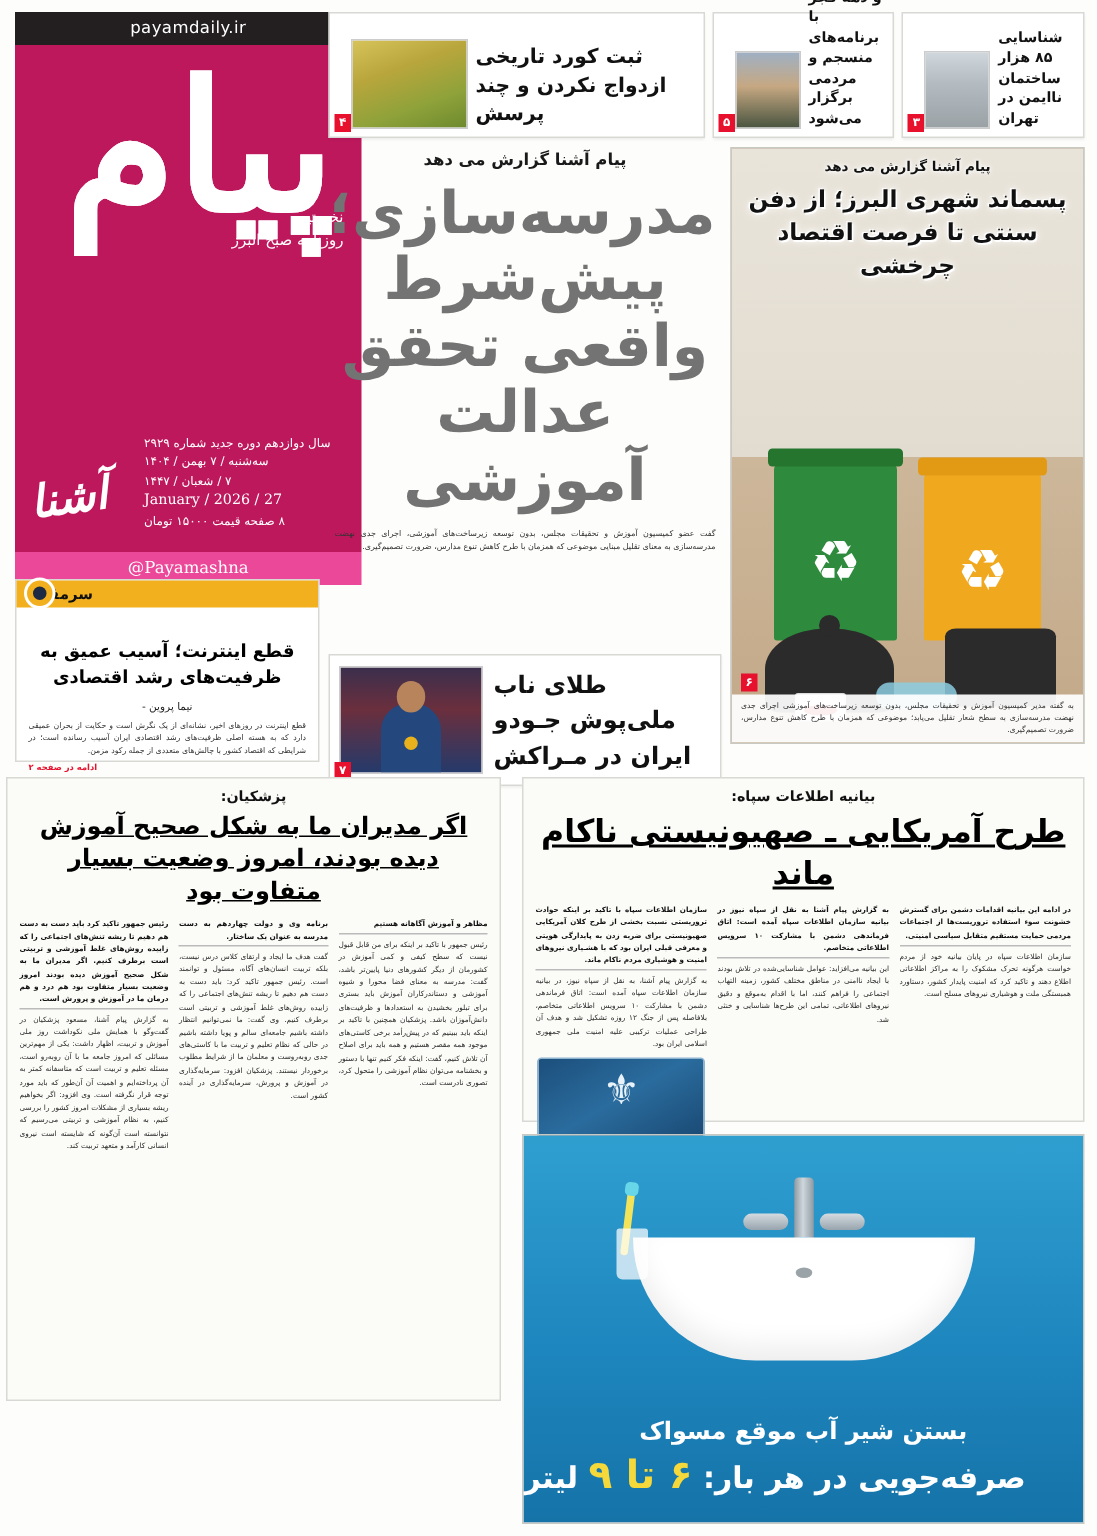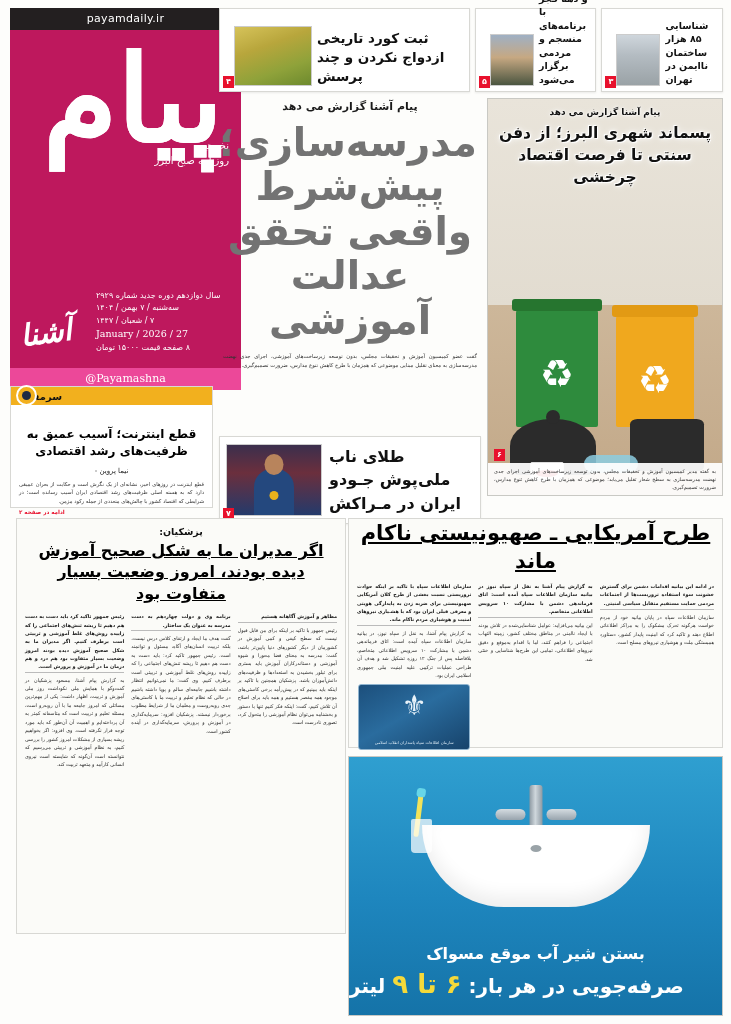--- a/index.html
+++ b/index.html
@@ -255,21 +255,21 @@
   .judo-medal {
     position: absolute; left: 50%; bottom: 15px; transform: translateX(-50%);
     width: 9px; height: 9px; background: #e9b21c; border-radius: 50%;
   }
 
   
   .sec {
     position: absolute; top: 518px;
     border: 1px solid #d8d8d4; background: #fbfbf8;
   }
-  .sec-left  { left: 16px;  width: 330px; height: 416px; }
+  .sec-left  { left: 4px;  width: 330px; height: 416px; }
   .sec-right { left: 348px; width: 375px; height: 230px; }
   .sec-kicker {
     text-align: center; font-size: 9.5px; font-weight: bold;
     color: #111; padding: 7px 0 3px;
   }
   .sec-title {
     text-align: center; font-weight: bold; color: #000;
     line-height: 1.34; padding: 0 8px 6px; text-decoration: underline;
   }
   .sec-left .sec-title  { font-size: 16px; }
@@ -479,20 +479,21 @@
         <div class="coltxt" style="margin-top:3px;">گفت هدف ما ایجاد و ارتقای کلاس درس نیست، بلکه تربیت انسان‌های آگاه، مسئول و توانمند است. رئیس جمهور تاکید کرد: باید دست به دست هم دهیم تا ریشه تنش‌های اجتماعی را که زاییده روش‌های غلط آموزشی و تربیتی است برطرف کنیم. وی گفت: ما نمی‌توانیم انتظار داشته باشیم جامعه‌ای سالم و پویا داشته باشیم در حالی که نظام تعلیم و تربیت ما با کاستی‌های جدی روبه‌روست و معلمان ما از شرایط مطلوب برخوردار نیستند. پزشکیان افزود: سرمایه‌گذاری در آموزش و پرورش، سرمایه‌گذاری در آینده کشور است.</div>
       </div>
       <div>
         <div class="colhead" style="font-size:4.9px;line-height:1.7;text-align:justify;">مظاهر و آموزش آگاهانه هستیم</div>
         <div class="coltxt" style="margin-top:3px;">رئیس جمهور با تاکید بر اینکه برای من قابل قبول نیست که سطح کیفی و کمی آموزش در کشورمان از دیگر کشورهای دنیا پایین‌تر باشد، گفت: مدرسه به معنای فضا محورا و شیوه آموزشی و دستاندرکاران آموزش باید بستری برای تبلور بخشیدن به استعدادها و ظرفیت‌های دانش‌آموزان باشد. پزشکیان همچنین با تاکید بر اینکه باید ببینیم که در پیش‌رأمد برخی کاستی‌های موجود همه مقصر هستیم و همه باید برای اصلاح آن تلاش کنیم، گفت: اینکه فکر کنیم تنها با دستور و بخشنامه می‌توان نظام آموزشی را متحول کرد، تصوری نادرست است.</div>
       </div>
     </div>
   </div>
 
   <div class="sec sec-right">
+    <div class="sec-kicker">بیانیه اطلاعات سپاه:</div>
     <div class="sec-title">طرح آمریکایی ـ صهیونیستی ناکام ماند</div>
     <div class="cols c3">
       <div>
         <div class="colhead" style="font-size:4.8px;line-height:1.7;text-align:justify;">سازمان اطلاعات سپاه با تاکید بر اینکه حوادث تروریستی نسبت بخشی از طرح کلان آمریکایی صهیونیستی برای ضربه زدن به پایدارگی هویتی و معرفی قبلی ایران بود که با هشـیاری نیروهای امنیت و هوشیاری مردم ناکام ماند.</div>
         <div class="coltxt" style="margin-top:3px;">به گزارش پیام آشنا، به نقل از سپاه نیوز، در بیانیه سازمان اطلاعات سپاه آمده است: اتاق فرماندهی دشمن با مشارکت ۱۰ سرویس اطلاعاتی متخاصم، بلافاصله پس از جنگ ۱۲ روزه تشکیل شد و هدف آن طراحی عملیات ترکیبی علیه امنیت ملی جمهوری اسلامی ایران بود.</div>
         <div class="emblem">
           <div class="emblem-glyph">⚜</div>
           <div class="emblem-cap">سازمان اطلاعات سپاه پاسداران انقلاب اسلامی</div>
         </div>
       </div>

